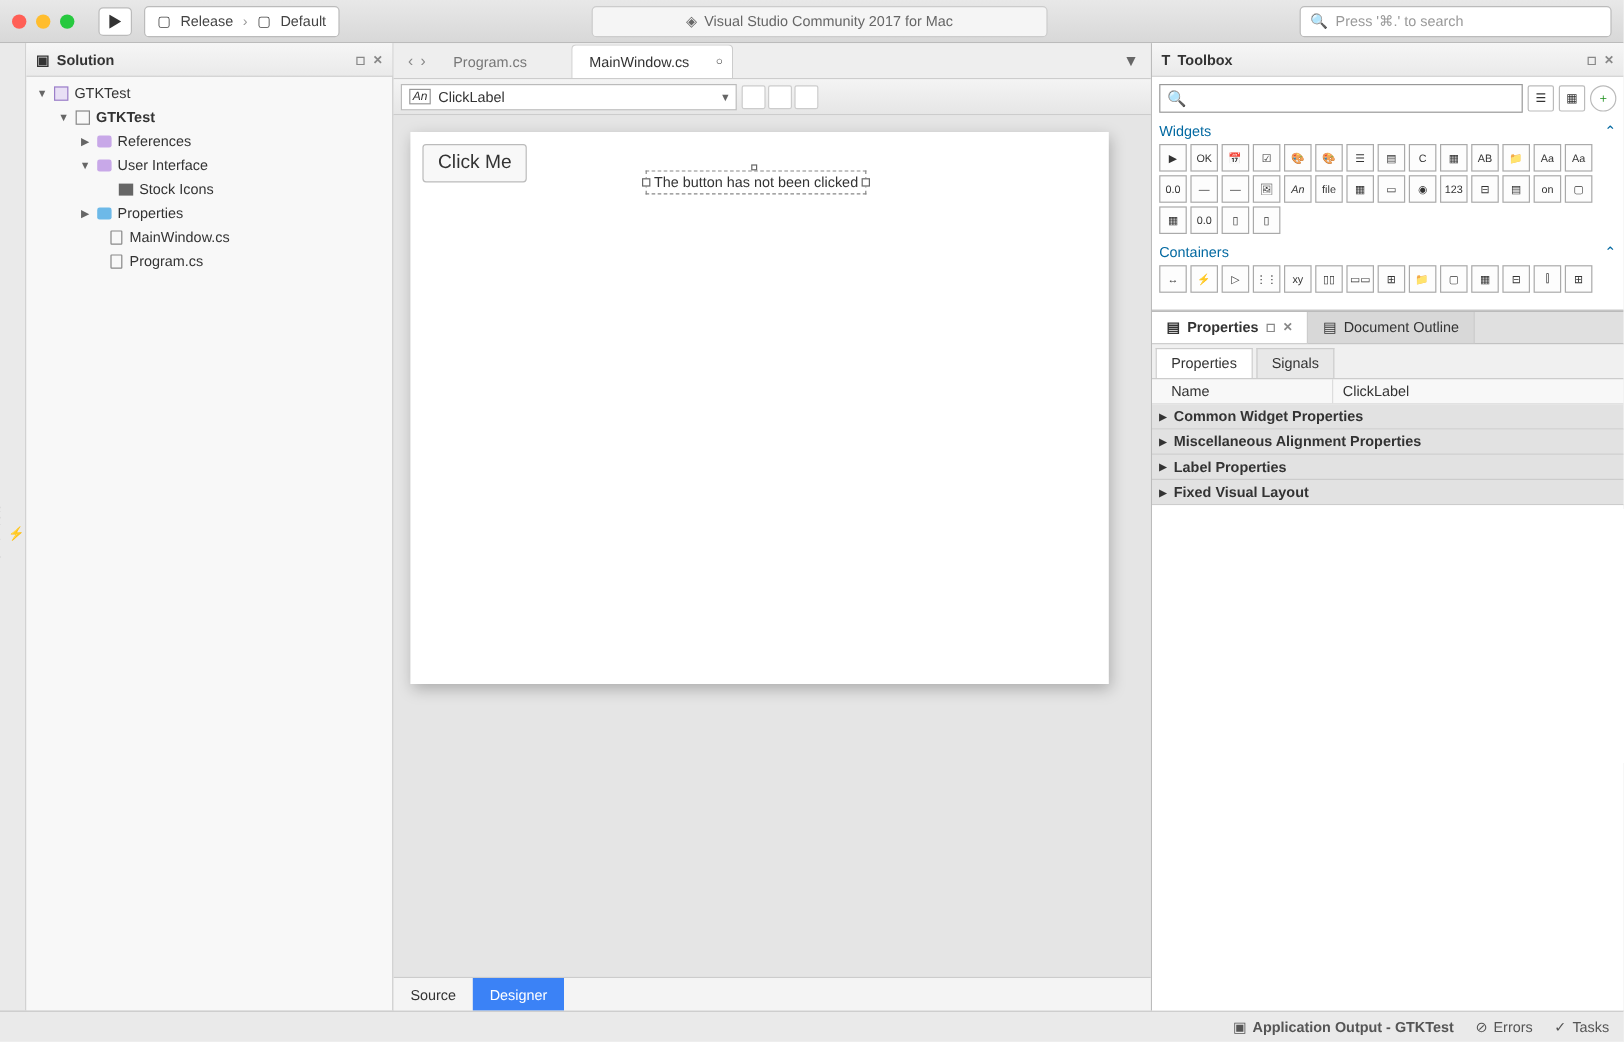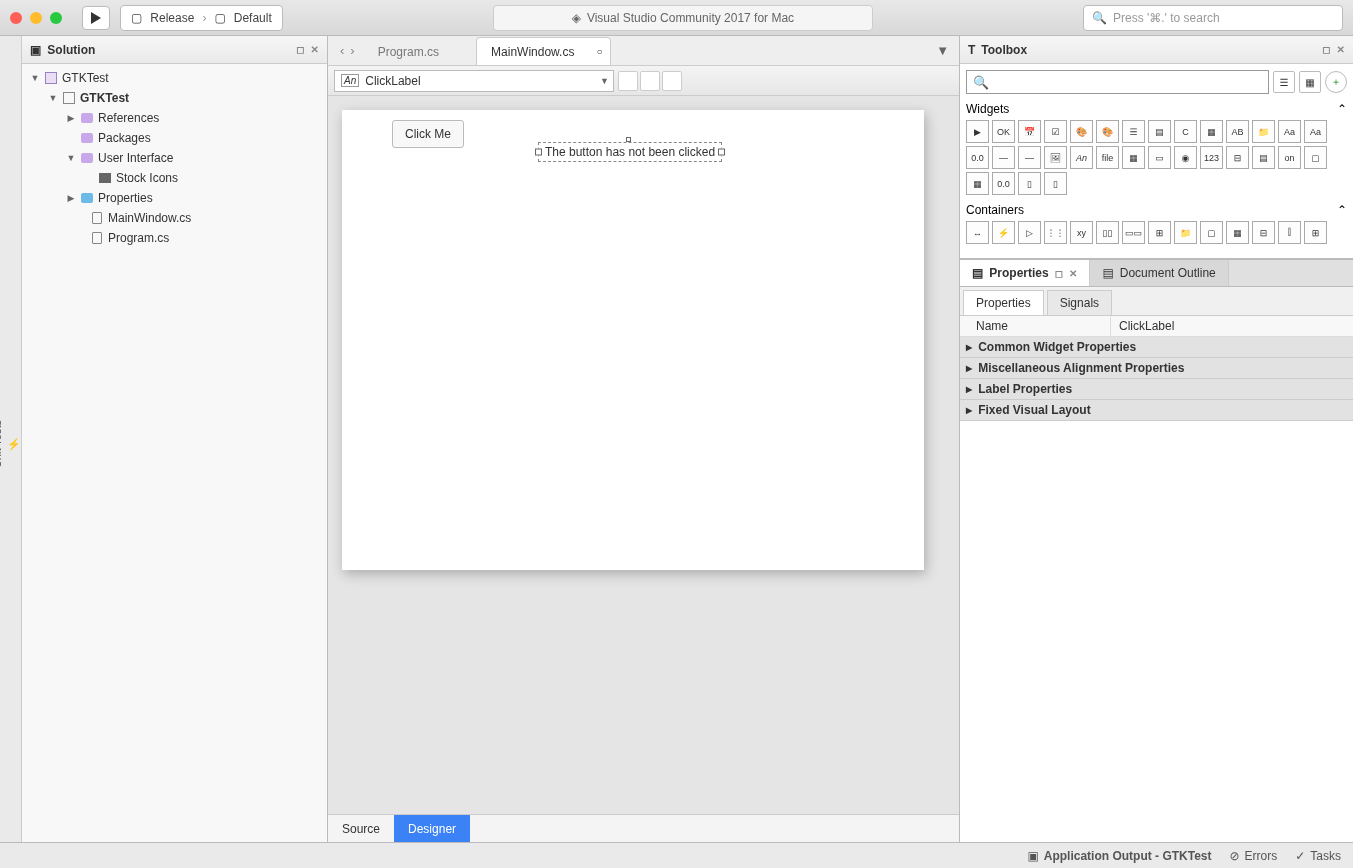--- a/index.html
+++ b/index.html
@@ -50,40 +50,40 @@
 .tab.active { background:#fff; border-color:#ccc; color:#333; font-weight:500;}
 .tab .close { position:absolute; right:8px; font-size:10px;}
 .tab-overflow { margin-left:auto; padding: 0 10px; color:#666; align-self:center;}
 .breadcrumb { height: 30px; background: linear-gradient(#f4f4f4,#e6e6e6); border-bottom:1px solid #ccc; display:flex; align-items:center; padding: 0 6px; gap:4px;}
 .bc-select { flex:0 0 280px; height:22px; border:1px solid #bbb; background:#fff; display:flex; align-items:center; padding:0 6px; font-size:12px; gap:6px; position:relative;}
 .bc-select .dd { position:absolute; right:4px; color:#666; font-size:9px;}
 .bc-btns { display:flex; gap:2px;}
 .bc-btn { width:20px; height:20px; border:1px solid #ccc; background:#fff; border-radius:2px;}
 .canvas { flex:1; background:#e5e5e5; padding: 14px; overflow:hidden;}
 .design-surface { width: 582px; height: 460px; background:#fff; box-shadow: 2px 4px 12px rgba(0,0,0,0.25); padding: 10px; position:relative;}
-.design-btn { padding: 6px 12px; border:1px solid #bbb; border-radius:3px; background:#f8f8f8; font-size:12px; display:inline-block;margin-left:40px;}
+.design-btn { padding: 6px 12px; border:1px solid #bbb; border-radius:3px; background:#f8f8f8; font-size:16px; display:inline-block;}
 .design-label { position:absolute; top:32px; left:196px; padding: 2px 6px; border:1px dashed #888; font-size:12px;}
 .design-label::before, .design-label::after { content:""; position:absolute; width:5px; height:5px; background:#fff; border:1px solid #666;}
 .design-label::before { left:-4px; top:50%; transform:translateY(-50%);}
 .design-label::after { right:-4px; top:50%; transform:translateY(-50%);}
 .handle-top { position:absolute; width:5px; height:5px; background:#fff; border:1px solid #666; top:27px; left:284px;}
 
 .view-tabs { height: 28px; background:#f4f4f4; border-top:1px solid #ccc; display:flex; align-items:center;text-align:center;}
 .vtab { padding: 0 14px; height:100%; display:flex; align-items:center; font-size:12px; cursor:default;}
 .vtab.active { background:#3b82f6; color:#fff;}
 
 
 .right { width: 393px; display:flex; flex-direction:column; background:#f8f8f8;}
 .toolbox { border-bottom:1px solid #bbb;}
 .toolbox-body { padding: 6px; }
 .tb-search-row { display:flex; gap:4px; align-items:center; margin-bottom:8px;}
 .tb-search { flex:1; height:24px; border:1px solid #999; padding:0 6px; display:flex; align-items:center; color:#888;}
 .tb-ibtn { width:22px; height:22px; border:1px solid #bbb; background:#fff; border-radius:2px; display:flex; align-items:center; justify-content:center; font-size:10px;}
 .tb-ibtn.green { color:#1a8f1a; border-radius:50%;}
-.tb-section-hdr { display:flex; align-items:center; font-size:12px; color:#000000; margin: 4px 0;}
+.tb-section-hdr { display:flex; align-items:center; font-size:12px; color:#0369a1; margin: 4px 0;}
 .tb-section-hdr .spacer{flex:1;}
 .tb-grid { display:flex; flex-wrap:wrap; gap:3px; margin-bottom:8px;}
 .tb-item { width:23px; height:23px; border:1px solid #aaa; background:#fdfdfd; display:flex; align-items:center; justify-content:center; font-size:9px; overflow:hidden;}
 
 .props-panel { flex:1; display:flex; flex-direction:column; border-top:1px solid #bbb;}
 .props-tabs { display:flex; background:#e0e0e0; border-bottom:1px solid #bbb;}
 .ptab { padding: 6px 12px; font-size:12px; border-right:1px solid #ccc; display:flex; align-items:center; gap:6px;}
 .ptab.active { background:#fff; font-weight:600;}
 .ptab .x { font-size:10px; color:#888;}
 .ptab .pin { font-size:10px; color:#888;}
@@ -162,27 +162,20 @@
             <span class="proj-icon"></span>
           </span>
         <span style="font-weight:600;">GTKTest</span>
       </div>
       <div class="tree-row" style="padding-left:44px;">
         <span class="tw">▶</span>
         <span class="ic">
             <span class="folder-purple"></span>
           </span>
         <span>References</span>
-      </div>
-      <div class="tree-row" style="padding-left:44px;">
-        <span class="tw"></span>
-        <span class="ic">
-            <span class="folder-purple"></span>
-          </span>
-        <span>Packages</span>
       </div>
       <div class="tree-row" style="padding-left:44px;">
         <span class="tw">▼</span>
         <span class="ic">
             <span class="folder-purple"></span>
           </span>
         <span>User Interface</span>
       </div>
       <div class="tree-row" style="padding-left:62px;">
         <span class="tw"></span>

